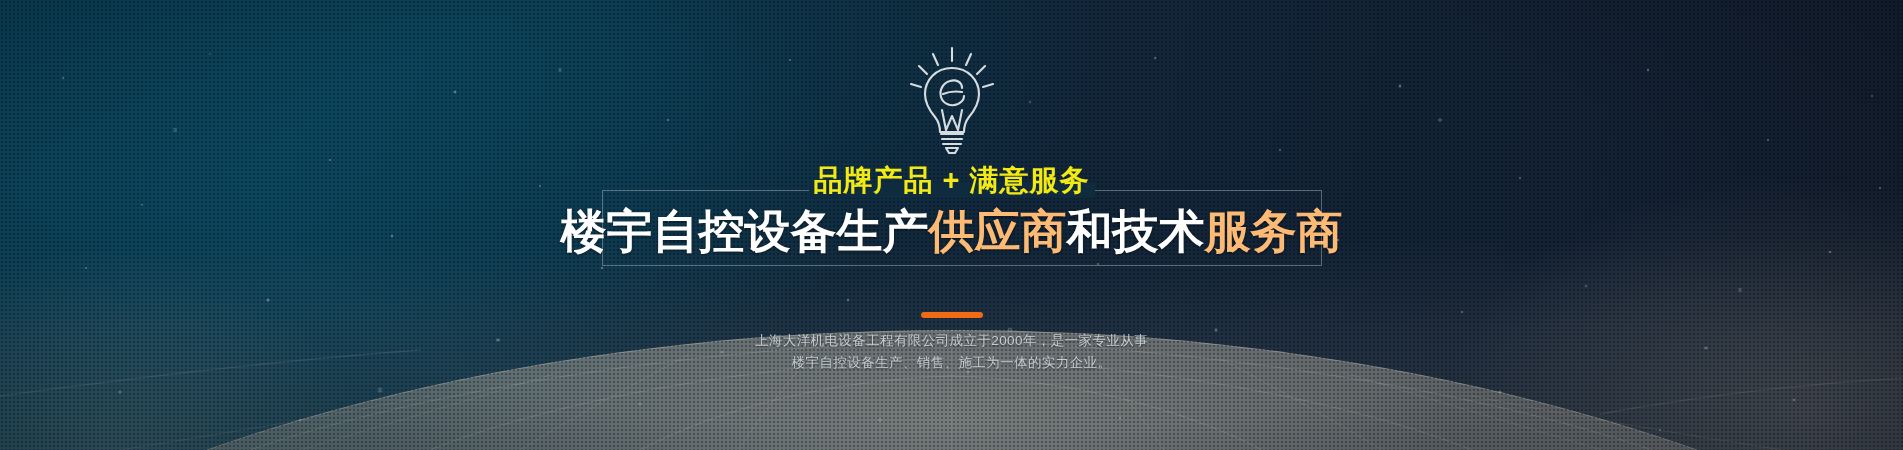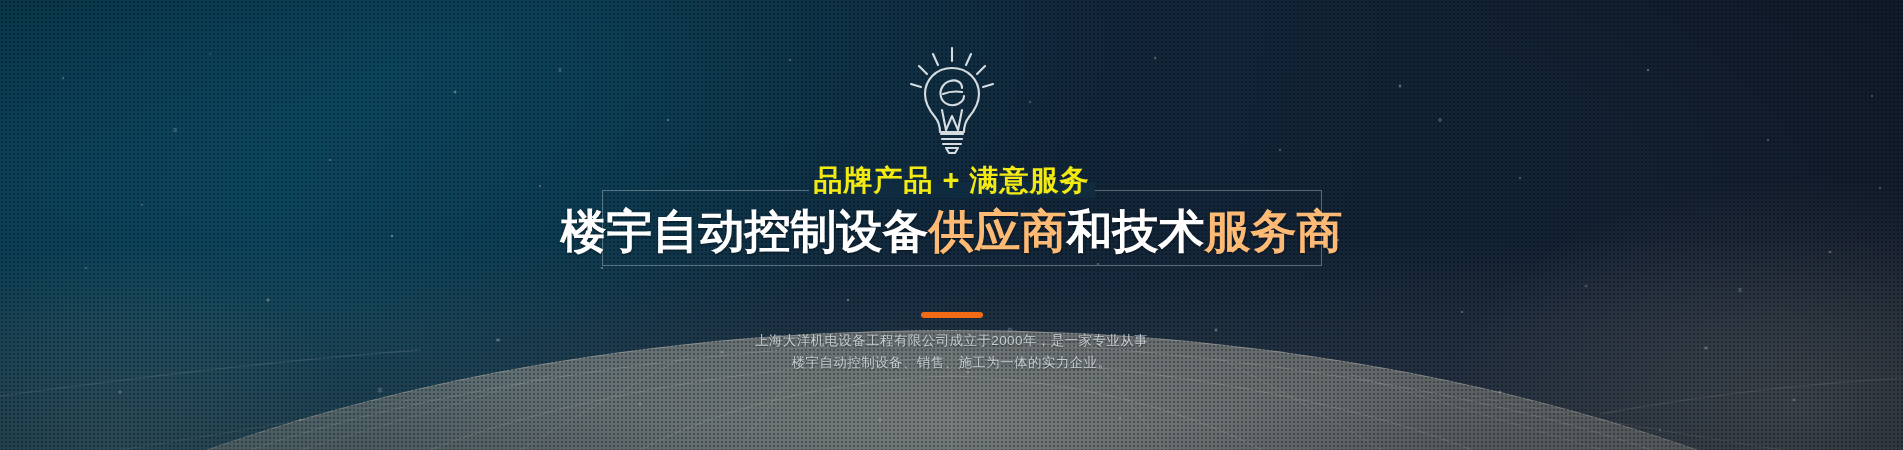--- a/index.html
+++ b/index.html
@@ -320,27 +320,27 @@
     </div>
 
     <div class="frame"></div>
     <div class="kicker-mask"></div>
 
     <div class="kicker-wrap">
       <span class="kicker">品牌产品 + 满意服务</span>
     </div>
 
     <div class="headline-wrap">
-      <span class="headline"><span>楼宇自动控制设备</span><span class="hl-red">供应商</span><span>和技术</span><span class="hl-red">服务商</span></span>
+      <span class="headline"><span>楼宇自控设备生产</span><span class="hl-red">供应商</span><span>和技术</span><span class="hl-red">服务商</span></span>
     </div>
 
     <div class="desc" style="top: 330px;">
       <div class="spacer-desc"></div>
       <div class="desc-inner">
         <div class="desc-line">上海大洋机电设备工程有限公司成立于2000年，是一家专业从事</div>
-        <div class="desc-line">楼宇自动控制设备、销售、施工为一体的实力企业。</div>
+        <div class="desc-line">楼宇自控设备生产、销售、施工为一体的实力企业。</div>
       </div>
     </div>
 
     <div class="divider"></div>
 
   </div>
 </div>
 
 </body></html>

